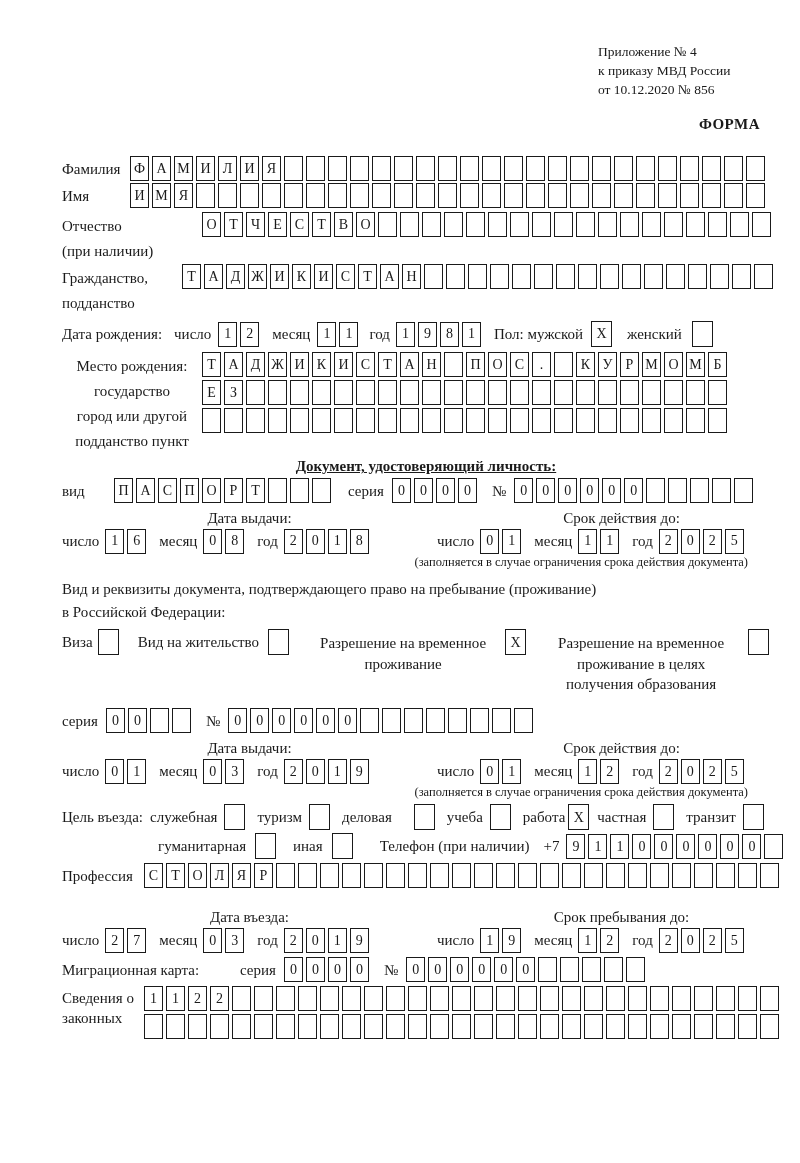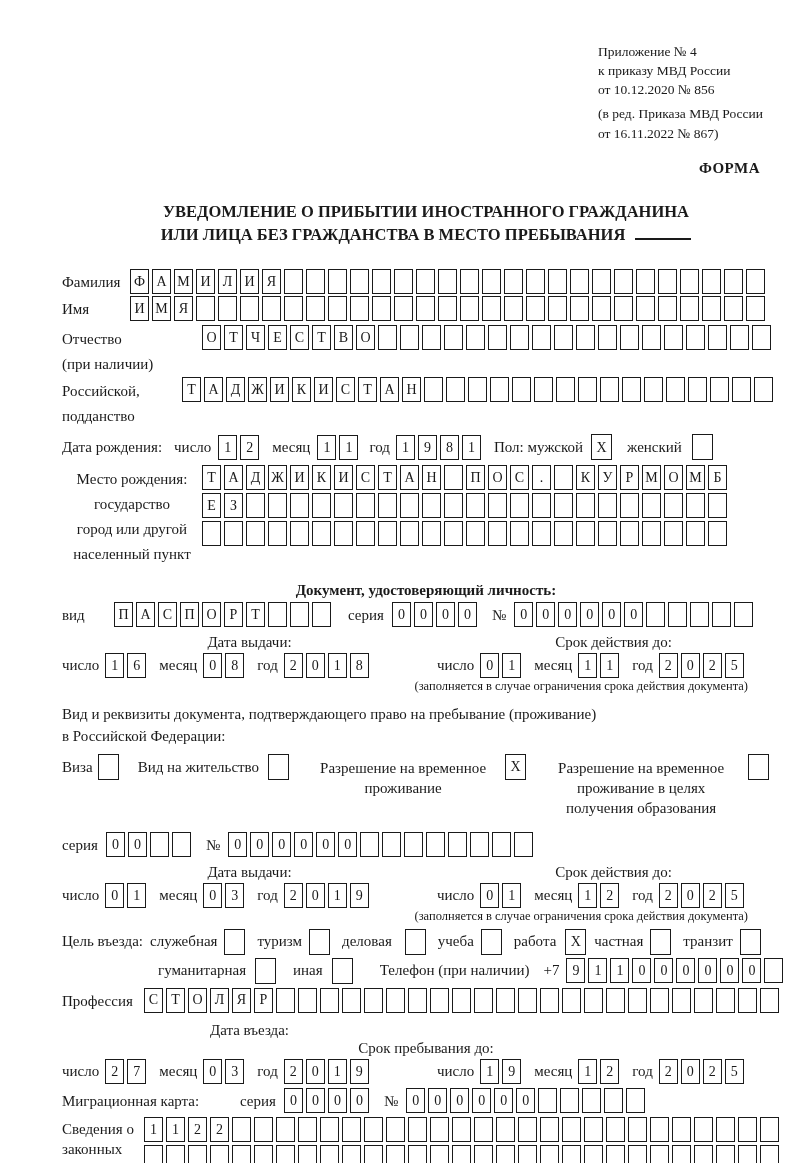--- a/index.html
+++ b/index.html
@@ -30,21 +30,21 @@
   .cell{
     box-sizing:border-box;flex:none;width:19px;height:25px;margin-right:3px;
     border:1.4px solid #1a1a1a;display:inline-flex;align-items:center;justify-content:center;
     font-size:14px;font-weight:normal;background:#fff;
   }
   .cb .cell{width:21px;height:26px;}
   .rows-stack .cells{display:flex;margin-bottom:3px;}
   .il{flex:none;padding-top:4px;margin:0 8px 0 12px;}
   .il-first{margin-left:14px;}
   
-  .date-headers{display:flex;margin-top:6px;}
+  .date-headers{display:flex;margin-top:6px;gap:16px;}
   .dh{font-size:15px;}
   .dh-left{width:375px;text-align:center;}
   .dh-right{flex:1;text-align:center;}
   .date-row{display:flex;margin-top:1px;}
   .dgroup{display:flex;align-items:center;}
   .dgroup .dl{flex:none;margin-right:6px;}
   .dgroup .cells{margin-right:10px;}
   .dg-left{width:375px;}
   .dg-right{flex:1;}
   .fine-caption{font-size:12.5px;text-align:right;padding-right:42px;margin-top:1px;}
@@ -58,45 +58,35 @@
   .opt-center{text-align:center;line-height:1.35;}
   .ol-w185{width:186px;} .ol-w195{width:196px;}
   .gap28{margin-left:16px;} .gap20{margin-left:18px;} .gap15{margin-left:14px;}
   
   .purpose{display:flex;align-items:center;margin-top:5px;flex-wrap:nowrap;}
   .purpose .plabel{flex:none;margin-right:7px;}
   .purpose .cells{margin-right:9px;}
   .purpose2{display:flex;align-items:center;margin-top:3px;margin-left:96px;}
   .phone-label{margin:0 14px 0 24px;}
   .phone-prefix{margin-right:7px;}
-  .centered-bold{font-weight:bold;text-align:center;margin-top:14px;}
-  .mt2{margin-top:2px;} .mt4{margin-top:4px;} .mt5{margin-top:5px;text-align:center;} .mt6{margin-top:8px;flex-direction:column;} .mt16{margin-top:14px;} .mt22{margin-top:22px;}
+  .centered-bold{font-weight:bold;text-align:center;margin-top:3px;text-decoration:underline;}
+  .mt2{margin-top:2px;} .mt4{margin-top:4px;} .mt5{margin-top:5px;text-align:center;} .mt6{margin-top:20px;} .mt16{margin-top:14px;} .mt22{margin-top:22px;}
 </style>
 </head>
 <body>
 
 <div class="page">
 
   <div class="appendix">
     <div>Приложение № 4</div>
     <div>к приказу МВД России</div>
     <div>от 10.12.2020 № 856</div>
-    <div class="amendment">
-      <div>(в ред. Приказа МВД России</div>
-      <div>от 16.11.2022 № 867)</div>
-    </div>
   </div>
   <div class="form-word">ФОРМА</div>
 
-  <div class="title">
-    <div>УВЕДОМЛЕНИЕ О ПРИБЫТИИ ИНОСТРАННОГО ГРАЖДАНИНА</div>
-    <div>
-      <span>ИЛИ ЛИЦА БЕЗ ГРАЖДАНСТВА В МЕСТО ПРЕБЫВАНИЯ</span><span class="title-underline"></span>
-    </div>
-  </div>
 
 
   <div class="row mt22">
     <span class="row-label w68">Фамилия</span>
     <span class="cells">
         <span class="cell">Ф</span>
         <span class="cell">А</span>
         <span class="cell">М</span>
         <span class="cell">И</span>
         <span class="cell">Л</span>
@@ -192,21 +182,21 @@
         <span class="cell"></span>
         <span class="cell"></span>
         <span class="cell"></span>
         <span class="cell"></span>
         <span class="cell"></span>
       </span>
   </div>
 
   <div class="row">
     <div class="stack-label w120">
-      <div>Российской,</div>
+      <div>Гражданство,</div>
       <div>подданство</div>
     </div>
     <span class="cells">
         <span class="cell">Т</span>
         <span class="cell">А</span>
         <span class="cell">Д</span>
         <span class="cell">Ж</span>
         <span class="cell">И</span>
         <span class="cell">К</span>
         <span class="cell">И</span>
@@ -260,21 +250,21 @@
     <span class="cells cb">
         <span class="cell"></span>
       </span>
   </div>
 
   <div class="row mt5">
     <div class="stack-label w140">
       <div>Место рождения:</div>
       <div>государство</div>
       <div>город или другой</div>
-      <div>населенный пункт</div>
+      <div>подданство пункт</div>
     </div>
     <div class="rows-stack">
       <span class="cells">
           <span class="cell">Т</span>
           <span class="cell">А</span>
           <span class="cell">Д</span>
           <span class="cell">Ж</span>
           <span class="cell">И</span>
           <span class="cell">К</span>
           <span class="cell">И</span>
@@ -539,29 +529,29 @@
   <div class="purpose mt4">
     <span class="plabel">Цель въезда:</span>
     <span style="margin-right:7px;">служебная</span>
     <span class="cells cb">
         <span class="cell"></span>
       </span>
     <span style="margin-right:7px;">туризм</span>
     <span class="cells cb">
         <span class="cell"></span>
       </span>
-    <span style="margin-right:13px;">деловая</span>
+    <span style="margin-right:22px;">деловая</span>
     <span class="cells cb">
         <span class="cell"></span>
       </span>
     <span style="margin-right:7px;">учеба</span>
     <span class="cells cb">
         <span class="cell"></span>
       </span>
-    <span style="margin-right:9px;">работа</span>
+    <span style="margin-right:3px;">работа</span>
     <span class="cells cb" style="margin-right:5px;">
         <span class="cell">X</span>
       </span>
     <span style="margin-right:7px;">частная</span>
     <span class="cells cb">
         <span class="cell"></span>
       </span>
     <span style="margin-right:7px;">транзит</span>
     <span class="cells cb" style="margin-right:0;">
         <span class="cell"></span>

